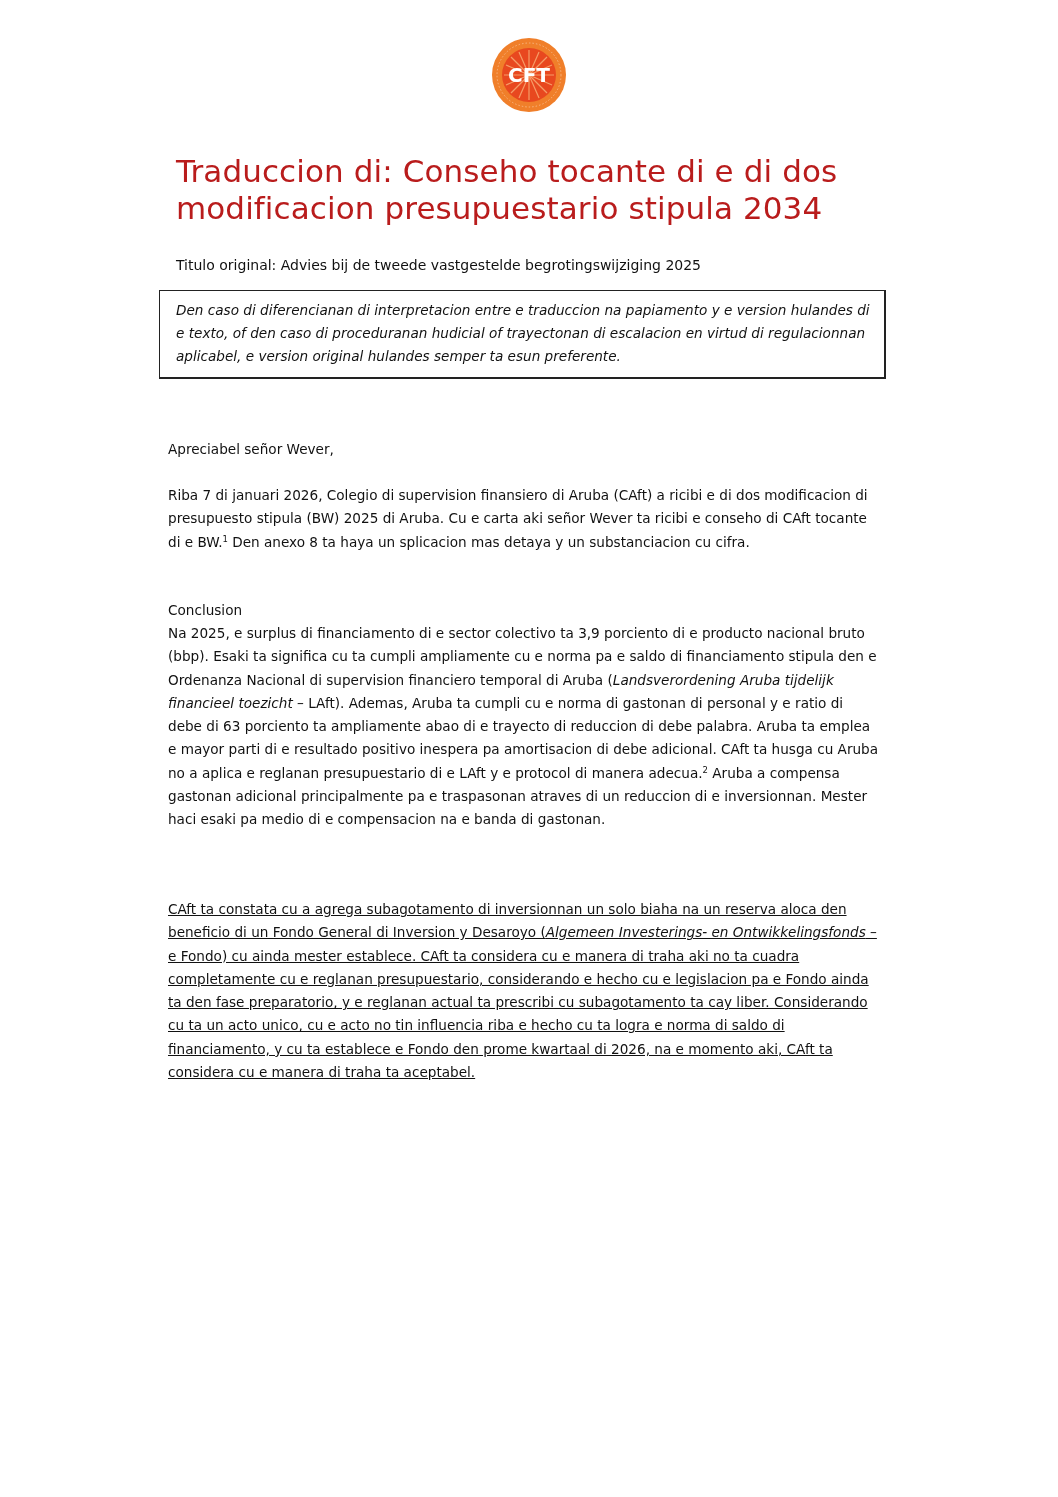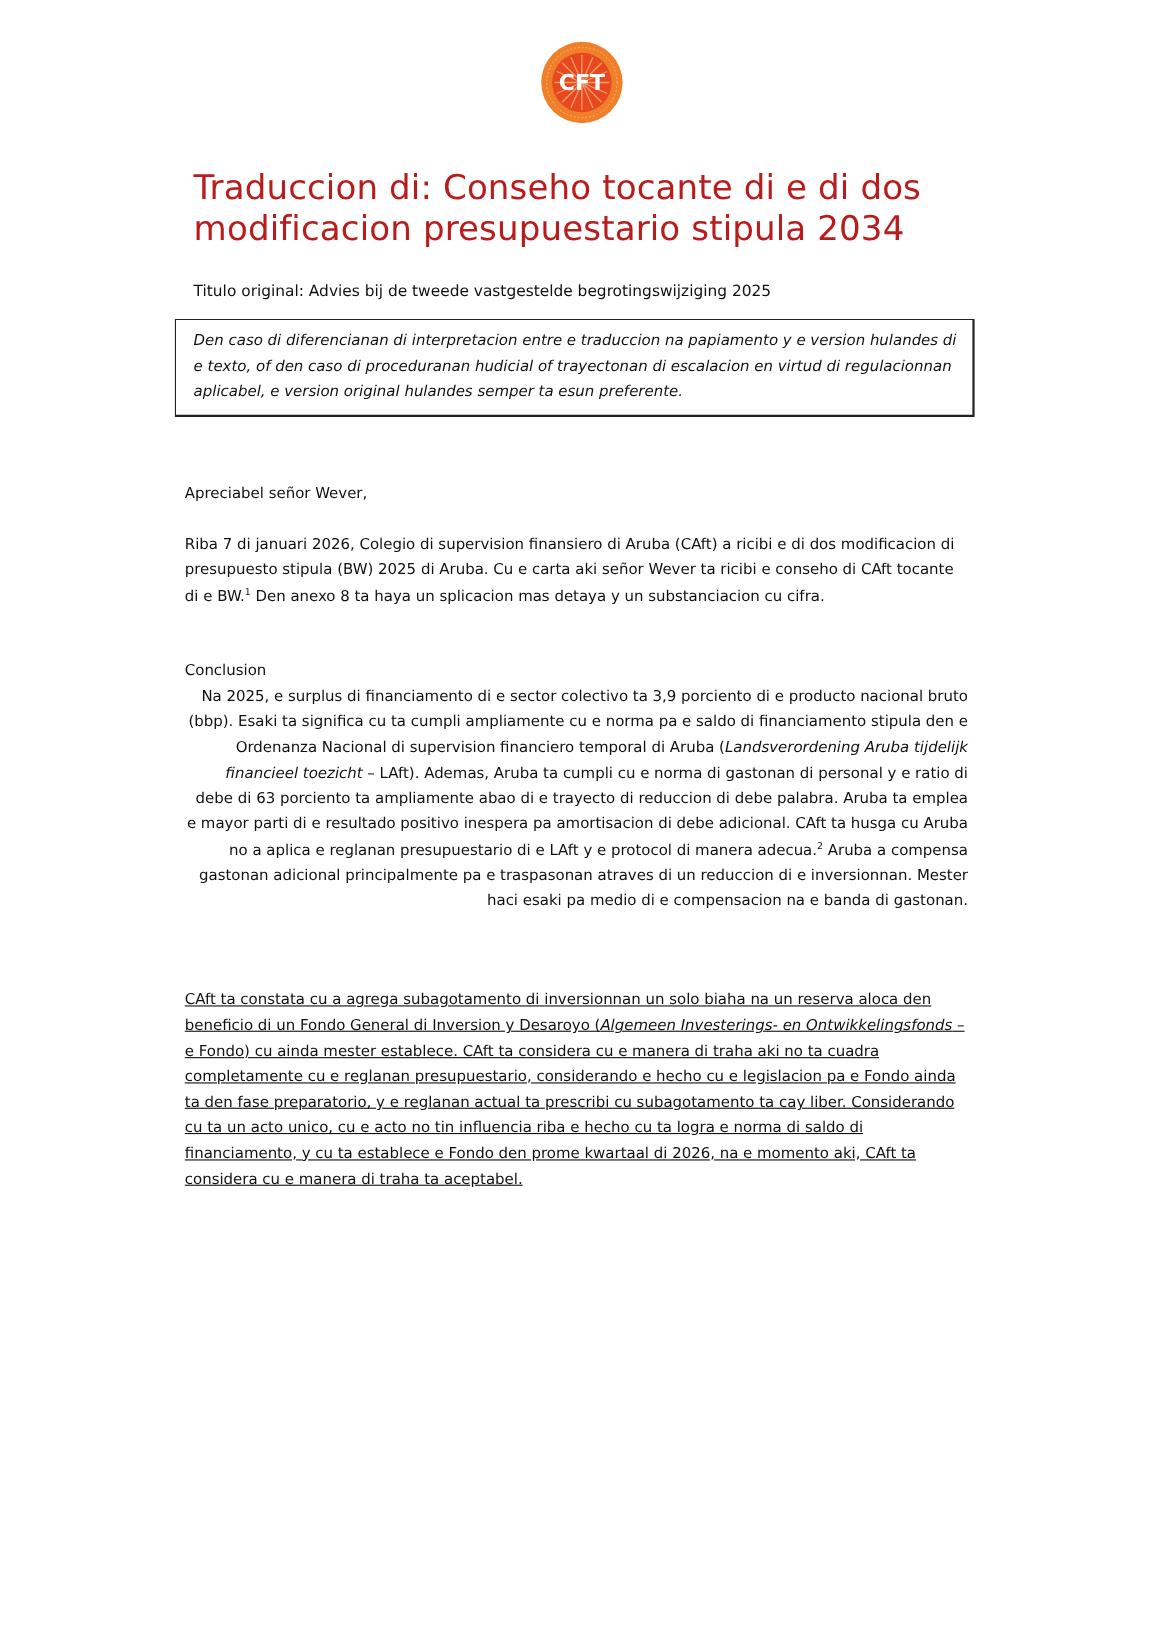--- a/index.html
+++ b/index.html
@@ -11,21 +11,21 @@
            color: #b91c1c; letter-spacing: 0.1px; margin: 0; font-weight: normal; }
   .subtitle { position: absolute; left: 176px; top: 256px; font-size: 14px; line-height: 18px; }
   .disclaimer { position: absolute; left: 159px; top: 290px; width: 727px; height: 89px;
                 border: 1.5px solid #222; border-bottom-width: 2.5px; border-right-width: 2.5px;
                 box-sizing: border-box; padding: 8px 10px 0 16px; }
   .disclaimer p { margin: 0; font-style: italic; font-size: 13.6px; line-height: 23.2px; }
   .body-text { position: absolute; left: 168px; width: 712px; font-size: 13.6px; line-height: 23.3px; margin: 0; }
   .salutation { top: 438px; }
   .para1 { top: 484px; }
   .conclusion-heading { top: 599px; font-weight: normal; }
-  .para2 { top: 622px; text-align: right; }
+  .para2 { top: 622px; }
   .para3 { top: 898px; text-decoration: underline; }
   sup { font-size: 8.5px; line-height: 0; vertical-align: 5px; }
   em { font-style: italic; }
 </style>
 </head>
 <body>
 
 <div class="logo">
   <svg width="76" height="76" viewBox="0 0 76 76">
     <circle cx="38" cy="38" r="37" fill="#f07f2a"></circle>

